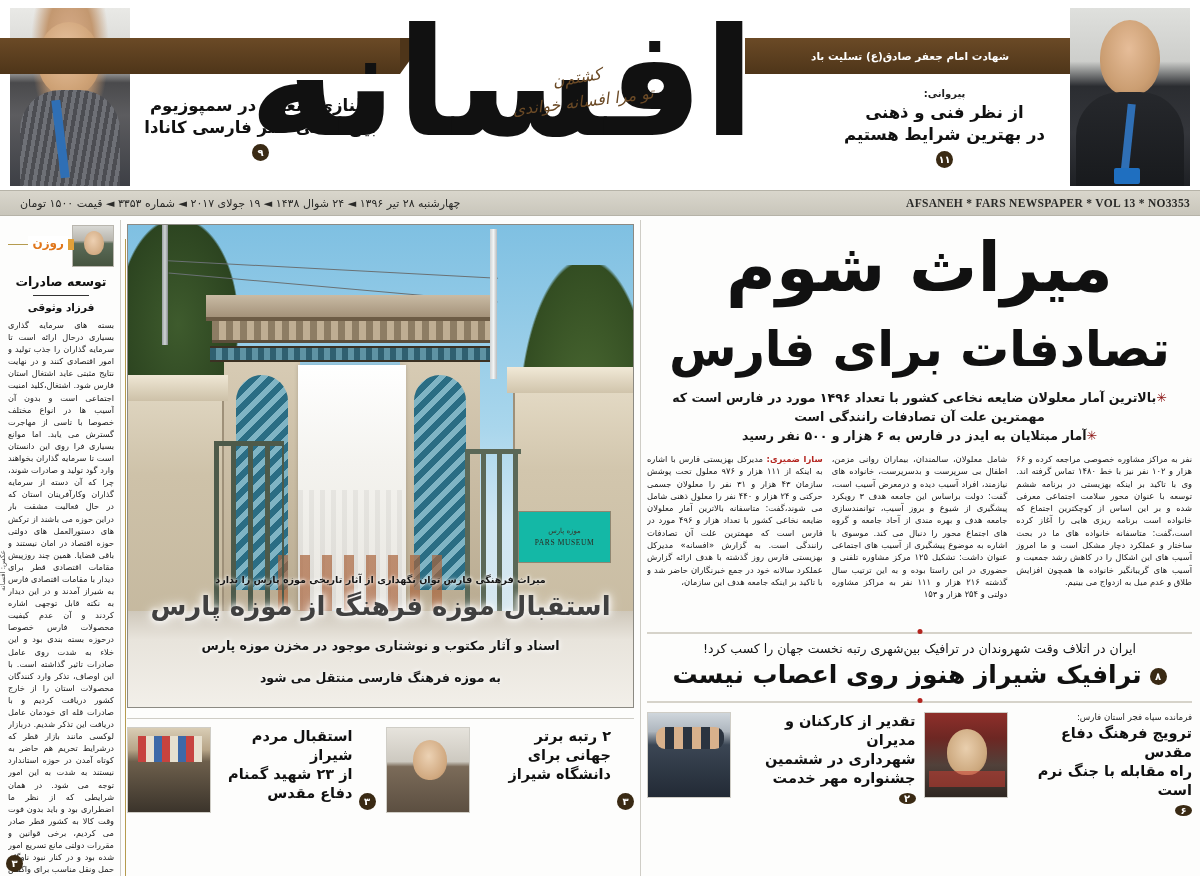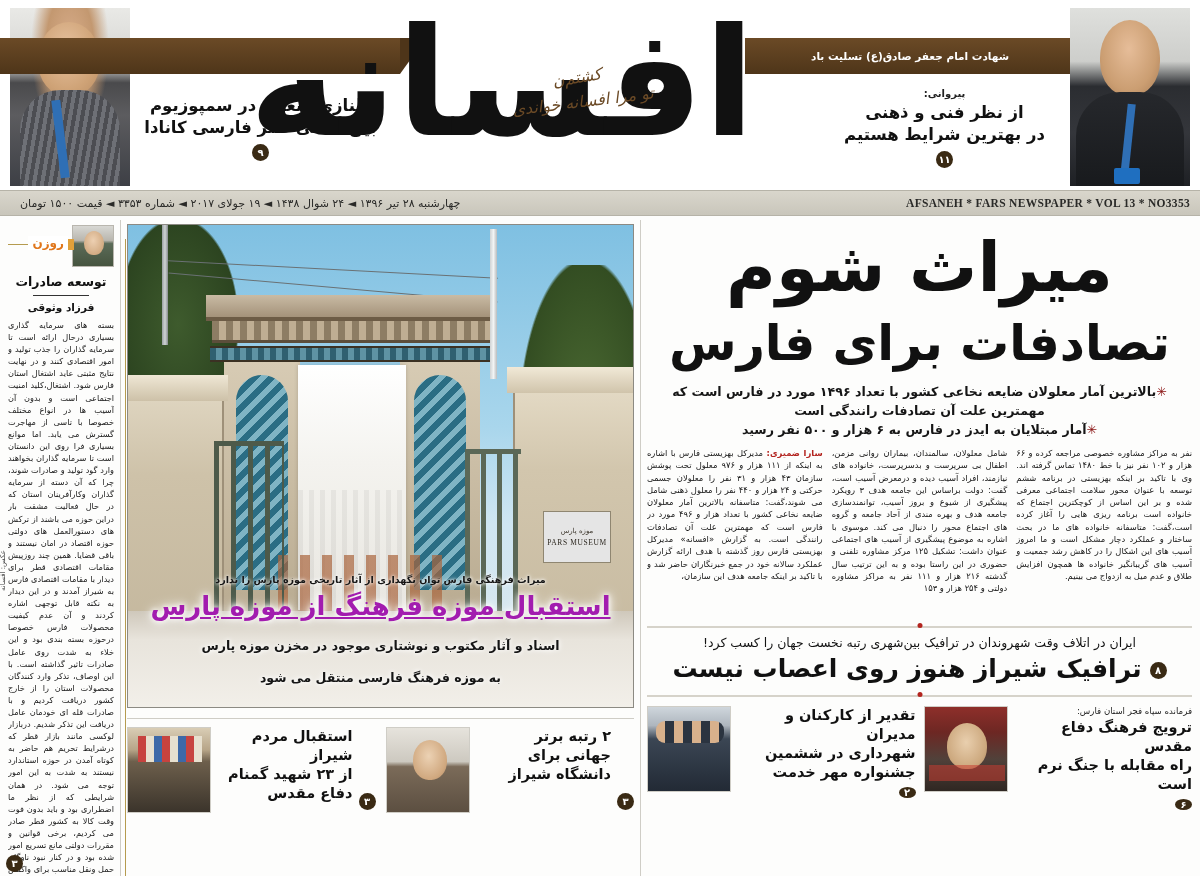--- a/index.html
+++ b/index.html
@@ -238,21 +238,21 @@
   .lead-head1 {
     font-size: 68px; font-weight: bold; color: #111;
     text-align: center; line-height: 80px;
     letter-spacing: -2px;
     margin-top: 4px;
   }
   .lead-head2 {
     font-size: 49px; font-weight: bold; color: #111;
     text-align: center; line-height: 60px;
     letter-spacing: -1px;
-    margin-top: 6px;
+    margin-top: 12px;
   }
   .lead-bullets { margin-top: 8px; }
   .lead-bullet {
     font-size: 12.6px; font-weight: bold; color: #161616;
     text-align: center; line-height: 19px;
   }
   .lead-bullet .star { color: #8a1414; }
 
   .lead-cols {
     margin-top: 8px;
@@ -423,22 +423,22 @@
     background: repeating-linear-gradient(90deg,#4d5a4a 0 5px, rgba(0,0,0,0) 5px 17px);
     border-top: 5px solid #4d5a4a;
   }
   .ph-gate-r{
     position:absolute; right:112px; top:224px; width:56px; height:162px;
     background: repeating-linear-gradient(90deg,#5b6857 0 5px, rgba(0,0,0,0) 5px 16px);
     border-top: 5px solid #5b6857;
   }
   
   .ph-sign{
-    position:absolute; right:22px; top:286px; width:68px; height:52px;
-    background: #e5e5e5; border: 1px solid #8f8671;
+    position:absolute; right:22px; top:286px; width:93px; height:52px;
+    background: #14b8a6; border: 1px solid #8f8671;
     display:flex; flex-direction:column; align-items:center; justify-content:center;
     gap:3px;
   }
   .ph-sign .s1{ font-size:7px; color:#3a342a; direction:rtl; }
   .ph-sign .s2{ font-size:7.5px; color:#2d2820; font-family:"Liberation Serif",serif; letter-spacing:.6px;}
   
   .ph-ground{
     position:absolute; left:0; bottom:0; width:100%; height:96px;
     background: linear-gradient(180deg,#cfc8bb 0%, #e8e4dc 30%, #f2efe9 100%);
   }
@@ -455,23 +455,23 @@
     padding: 0 10px;
     text-align: center;
     z-index: 9;
   }
   .cap-kicker {
     font-size: 9.6px; font-weight: bold; color: #151515;
     text-shadow: 0 0 3px #fff, 0 0 5px #fff;
     line-height: 14px;
   }
   .cap-title {
-    font-size: 26px; font-weight: bold; color: #a21caf;
+    font-size: 26px; font-weight: bold; color: #404040;
     text-shadow: 0 0 5px #fff, 0 0 9px #fff, 0 0 14px #fff;
-    line-height: 34px; margin-top: 2px; text-decoration: underline;
+    line-height: 34px; margin-top: 2px;
   }
   .cap-sub {
     font-size: 12.5px; font-weight: bold; color: #151515;
     text-shadow: 0 0 4px #fff, 0 0 7px #fff;
     line-height: 18px; margin-top: 14px;
   }
   .cap-chip {
     position: absolute;
     right: 8px; bottom: -46px;
     z-index: 10;

